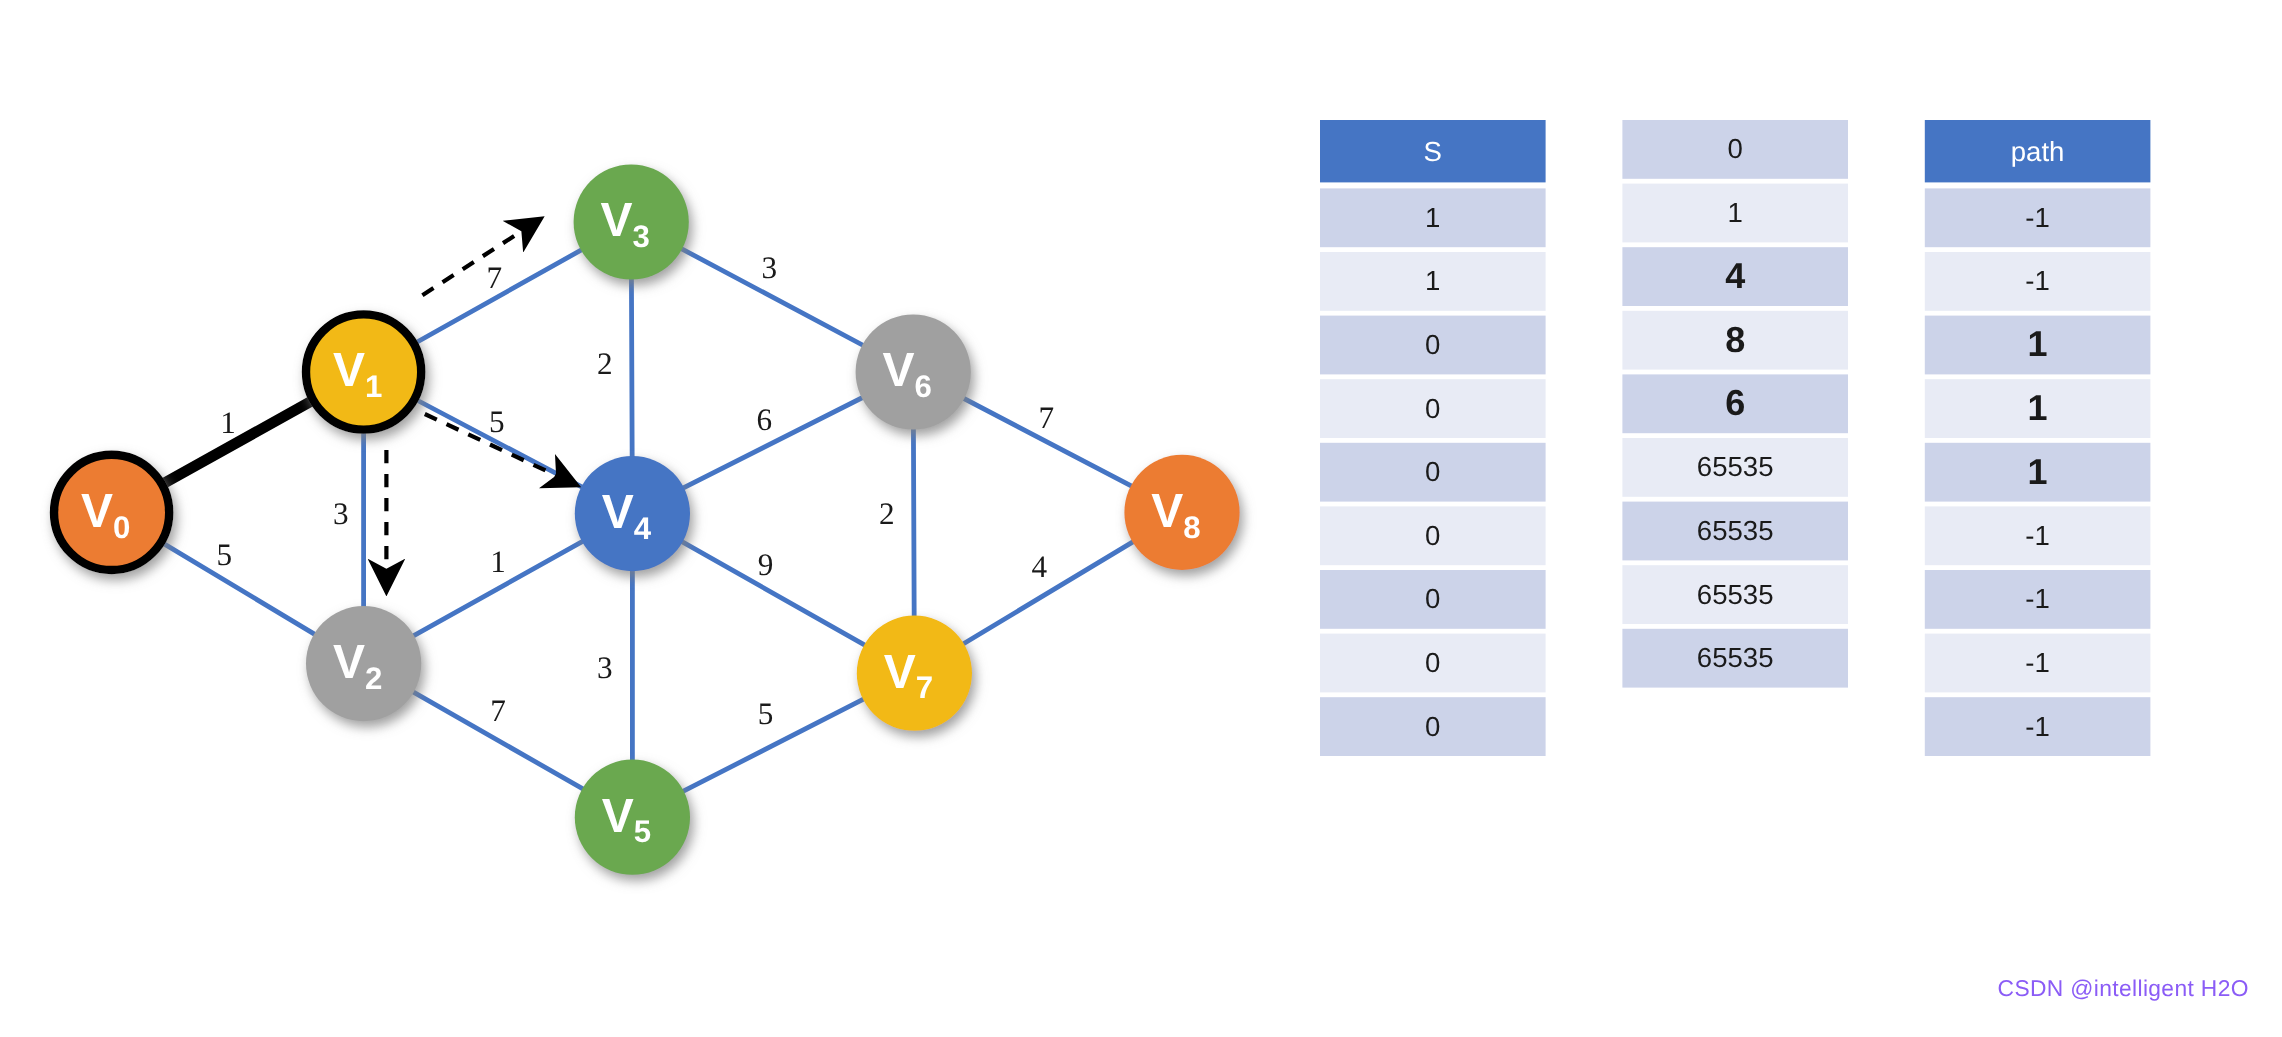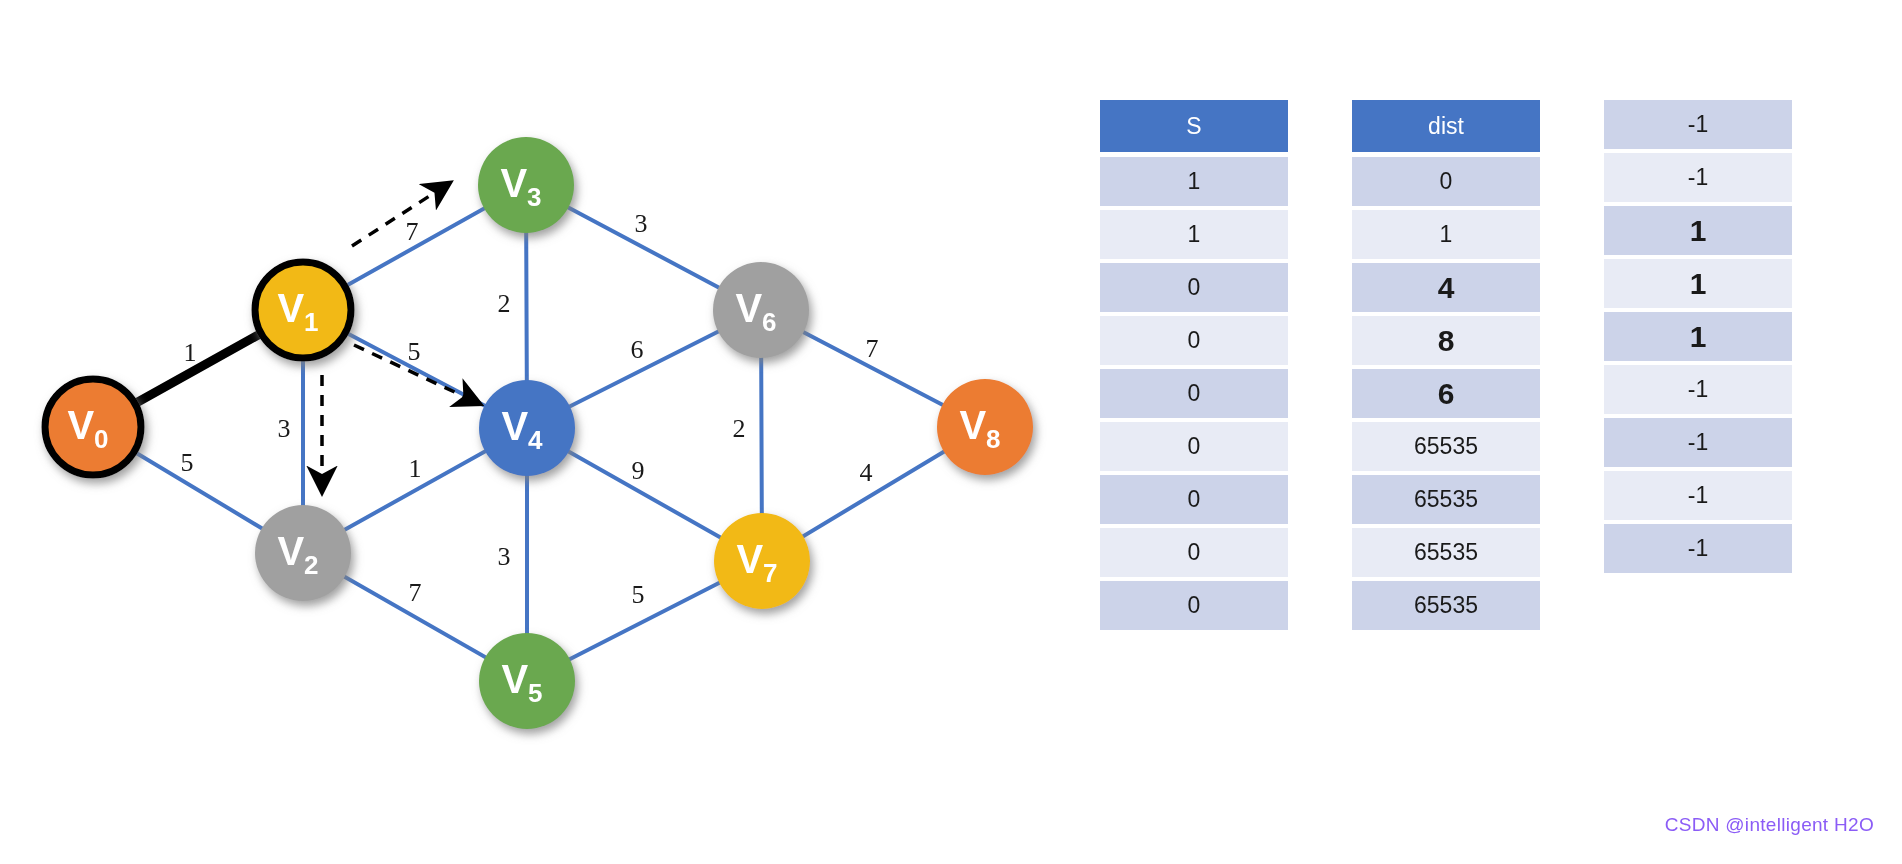--- a/index.html
+++ b/index.html
@@ -198,32 +198,32 @@
       <div class="col-cell even">1</div>
       <div class="col-cell odd">0</div>
       <div class="col-cell even">0</div>
       <div class="col-cell odd">0</div>
       <div class="col-cell even">0</div>
       <div class="col-cell odd">0</div>
       <div class="col-cell even">0</div>
       <div class="col-cell odd">0</div>
     </div>
     <div class="col-table">
-      <div class="col-header">dist</div>
       <div class="col-cell odd">0</div>
       <div class="col-cell even">1</div>
       <div class="col-cell odd bold">4</div>
       <div class="col-cell even bold">8</div>
       <div class="col-cell odd bold">6</div>
       <div class="col-cell even">65535</div>
       <div class="col-cell odd">65535</div>
       <div class="col-cell even">65535</div>
       <div class="col-cell odd">65535</div>
     </div>
     <div class="col-table">
+      <div class="col-header">path</div>
       <div class="col-cell odd">-1</div>
       <div class="col-cell even">-1</div>
       <div class="col-cell odd bold">1</div>
       <div class="col-cell even bold">1</div>
       <div class="col-cell odd bold">1</div>
       <div class="col-cell even">-1</div>
       <div class="col-cell odd">-1</div>
       <div class="col-cell even">-1</div>
       <div class="col-cell odd">-1</div>
     </div>

